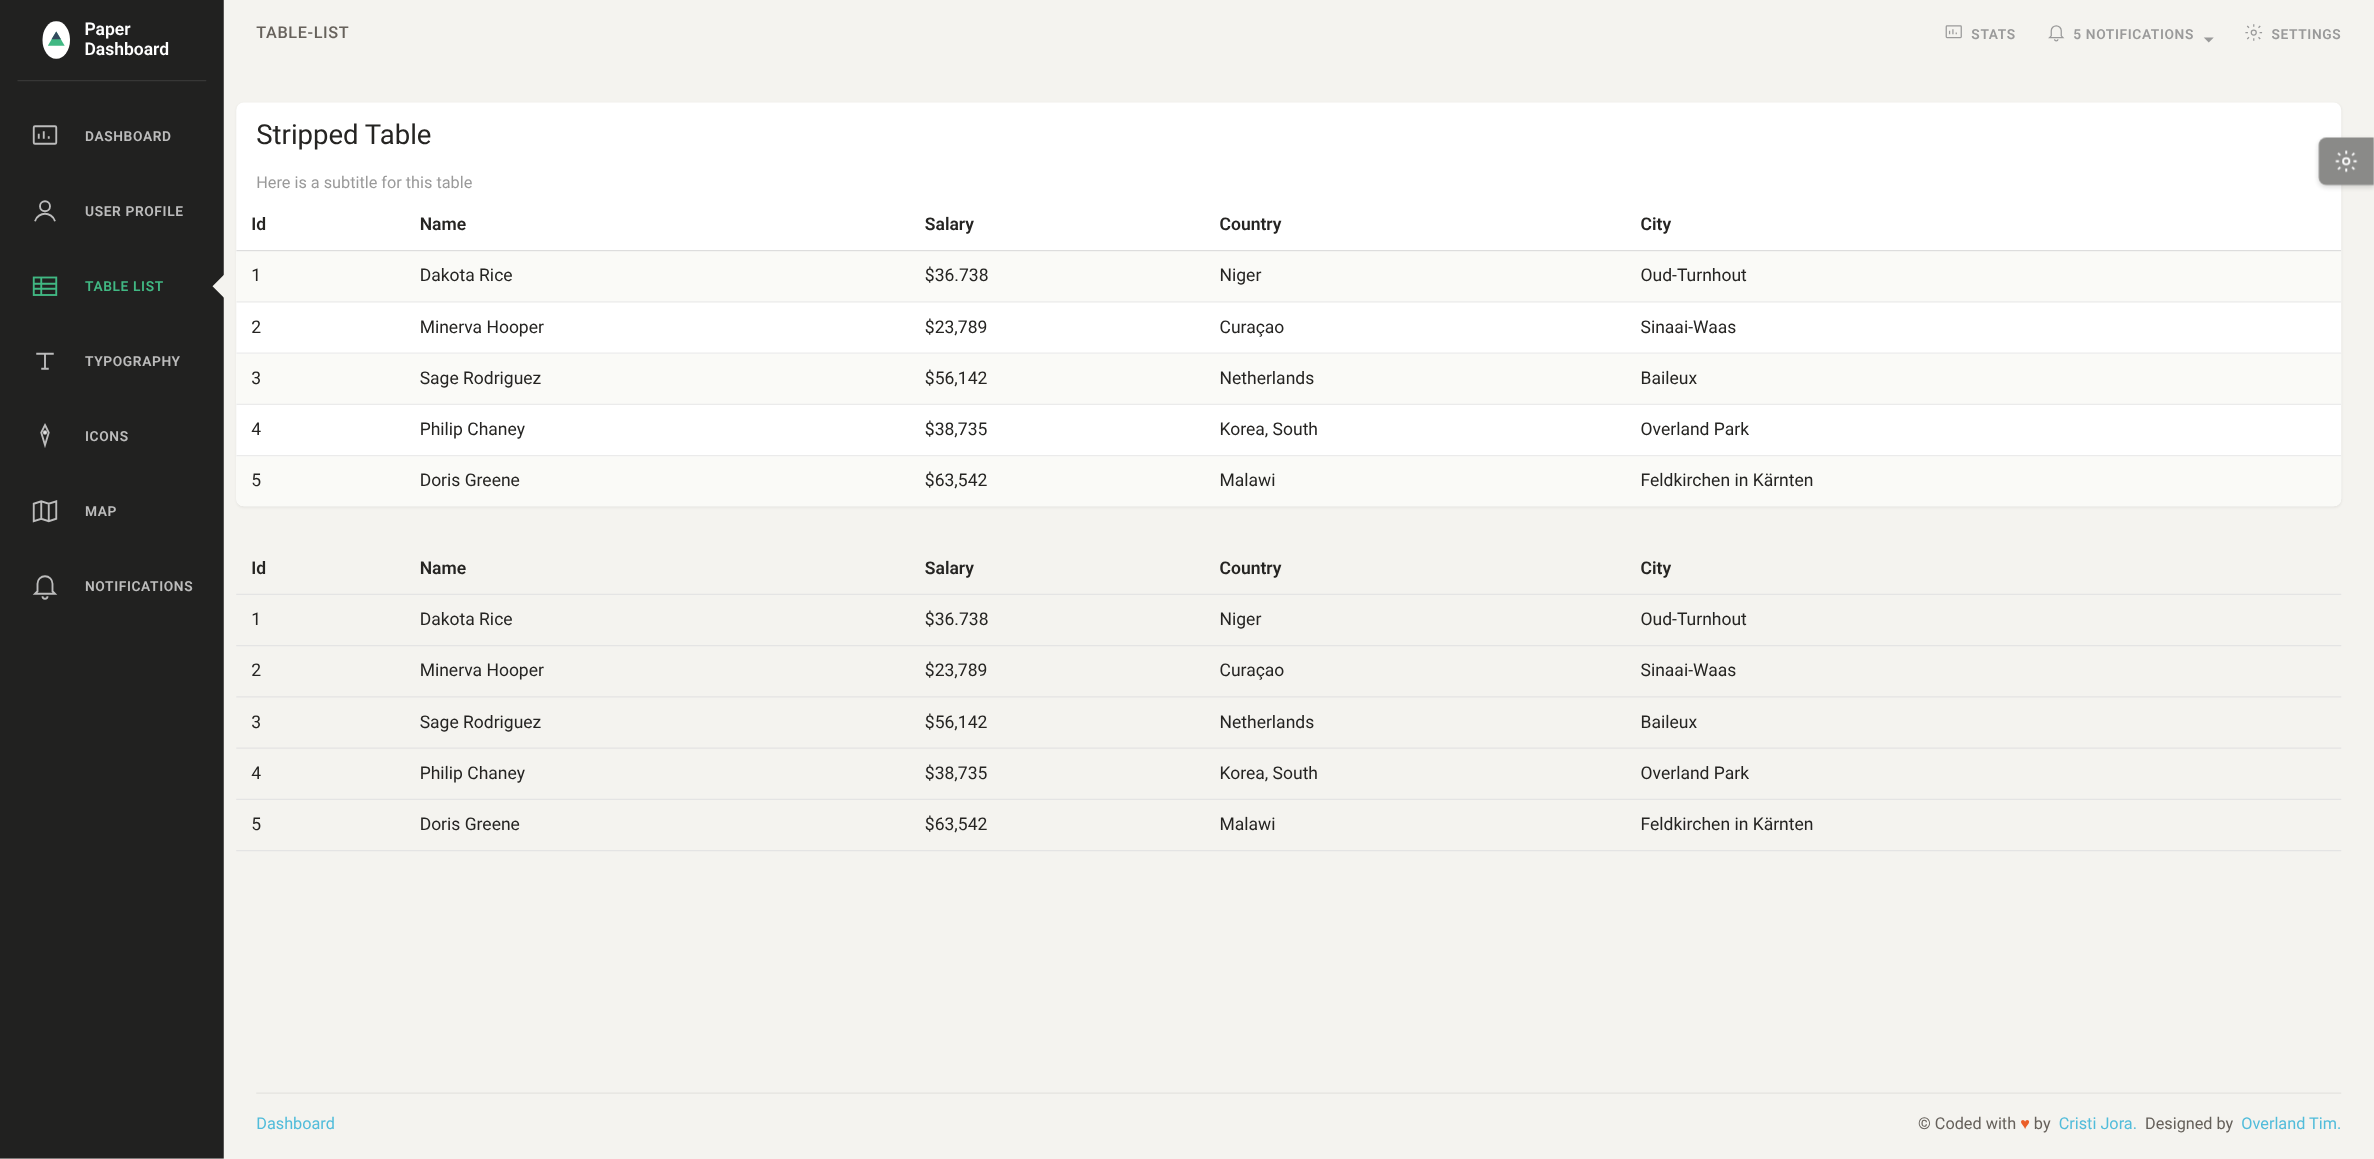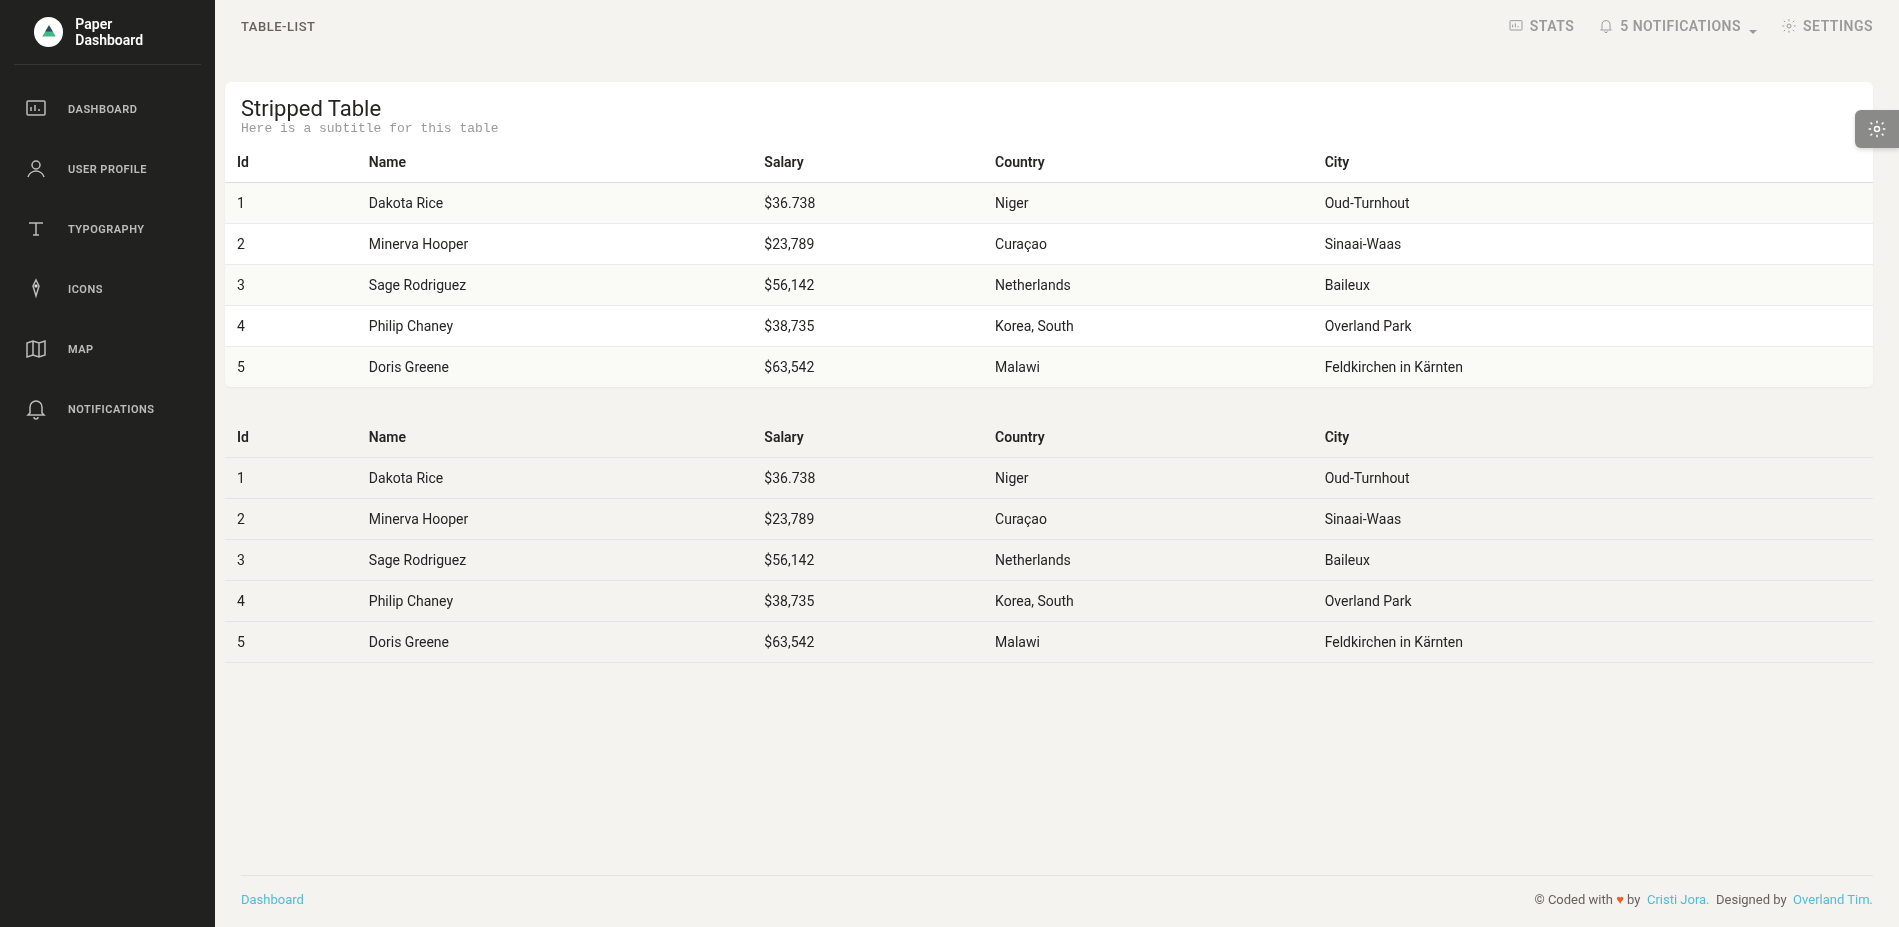--- a/index.html
+++ b/index.html
@@ -1,40 +1,40 @@
 <!DOCTYPE html>
 <html><head>
 <meta charset="utf-8">
 <style>
 * { margin: 0; padding: 0; box-sizing: border-box; }
 body { font-family: -apple-system, BlinkMacSystemFont, "Segoe UI", Roboto, Arial, sans-serif; background: #f4f3ef; color: #252422; overflow-x: hidden; }
 .wrapper { display: flex; min-height: 100vh; }
-.sidebar { width: 215px; background: #212120; color: #fff; flex-shrink: 0; display: flex; flex-direction: column; }
+.sidebar { width: 179px; background: #212120; color: #fff; flex-shrink: 0; display: flex; flex-direction: column; }
 .sidebar-logo { display: flex; align-items: center; gap: 12px; padding: 16px 20px; border-bottom: 1px solid rgba(255,255,255,.1); margin: 0 14px 14px 14px; }
 .sidebar-logo-img { width: 30px; height: 30px; border-radius: 50%; background: #fff; display: flex; align-items: center; justify-content: center; }
 .sidebar-logo-img svg { width: 18px; height: 18px; }
 .sidebar-logo-text { font-size: 14px; font-weight: 600; color: #fff; }
 .sidebar-nav { list-style: none; padding: 0; }
 .sidebar-nav li { position: relative; }
 .sidebar-nav a { display: flex; align-items: center; gap: 20px; padding: 18px 24px; color: rgba(255,255,255,.7); text-decoration: none; font-size: 11px; font-weight: 600; letter-spacing: .5px; text-transform: uppercase; cursor: pointer; }
 .sidebar-nav a .nav-icon { width: 24px; display: flex; justify-content: center; }
 .sidebar-nav a.active { color: #41b883; }
 .sidebar-nav a.active::after { content: ''; position: absolute; right: -1px; top: 50%; transform: translateY(-50%); border-top: 10px solid transparent; border-bottom: 10px solid transparent; border-right: 10px solid #f4f3ef; }
 .main { flex: 1; display: flex; flex-direction: column; min-width: 0; border-radius: 24px; }
 .topbar { display: flex; align-items: center; justify-content: space-between; padding: 18px 26px; }
 .topbar-title { font-size: 13px; font-weight: 500; color: #66615b; letter-spacing: .5px; }
 .topbar-right { display: flex; align-items: center; gap: 24px; }
-.topbar-item { display: flex; align-items: flex-end; gap: 6px; font-size: 14px; font-weight: 600; letter-spacing: .5px; color: #9a9a9a; cursor: pointer; }
+.topbar-item { display: flex; align-items: flex-end; gap: 6px; font-size: 11px; font-weight: 600; letter-spacing: .5px; color: #9a9a9a; cursor: pointer; }
 .topbar-item svg { width: 16px; height: 16px; }
 .caret-down { width: 0; height: 0; border-left: 4px solid transparent; border-right: 4px solid transparent; border-top: 4px solid #9a9a9a; margin-left: 2px; }
 .content { padding: 30px 26px 10px 10px; flex: 1; }
 .card { background: #fff; border-radius: 6px; box-shadow: 0 1px 2px rgba(0,0,0,.05); margin-bottom: 30px; overflow: hidden; }
 .card-header { padding: 14px 16px 6px 16px; }
 .card-title { font-size: 22px; font-weight: 400; color: #252422; }
-.card-subtitle { font-size: 13px; color: #9a9a9a; margin-top: 0; font-family: Liberation Mono, monospace; }
+.card-subtitle { font-size: 13px; color: #9a9a9a; margin-top: 18px; }
 table { width: 100%; border-collapse: collapse; }
 th, td { text-align: left; padding: 12px 12px; font-size: 14px; border-top: 1px solid #ebebeb; }
 th { font-weight: 600; color: #252422; border-top: none; border-bottom: 1px solid #ddd; }
 .table-plain th, .table-plain td { border-top: none; border-bottom: 1px solid #e4e4e4; }
 .table-striped tbody tr:nth-child(odd) td { background: #fafaf7; }
 .footer { border-top: 1px solid #e3e3e0; margin: 30px 26px 0 26px; padding: 16px 0 20px 0; display: flex; justify-content: space-between; align-items: center; font-size: 13px; color: #66615b; }
 .footer a { color: #51bcda; text-decoration: none; }
 .footer-heart { color: #eb5e28; }
 .settings-fab { position: fixed; right: 0; top: 110px; background: #8a8a88; color: #fff; width: 44px; height: 38px; border-radius: 6px 0 0 6px; display: flex; align-items: center; justify-content: center; cursor: pointer; box-shadow: 0 2px 4px rgba(0,0,0,.15); }
 .settings-fab svg { width: 20px; height: 20px; }
@@ -67,20 +67,31 @@
         </li>
       <li>
           <a>
         <span class="nav-icon">
               <svg viewBox="0 0 24 24" fill="none" stroke="currentColor" stroke-width="1.5">
                 <circle cx="12" cy="8" r="4"></circle>
                 <path d="M4 20c1-4 5-6 8-6s7 2 8 6"></path>
               </svg>
             </span>
         <span>USER PROFILE</span>
+      </a>
+        </li>
+      <li>
+          <a class="active">
+        <span class="nav-icon">
+              <svg viewBox="0 0 24 24" fill="none" stroke="currentColor" stroke-width="1.5">
+                <rect x="3" y="5" width="18" height="14"></rect>
+                <path d="M3 10h18M3 14h18M9 5v14"></path>
+              </svg>
+            </span>
+        <span>TABLE LIST</span>
       </a>
         </li>
       <li>
           <a>
         <span class="nav-icon">
               <svg viewBox="0 0 24 24" fill="none" stroke="currentColor" stroke-width="1.5">
                 <path d="M5 6h14M12 6v12M9 18h6"></path>
               </svg>
             </span>
         <span>TYPOGRAPHY</span>

